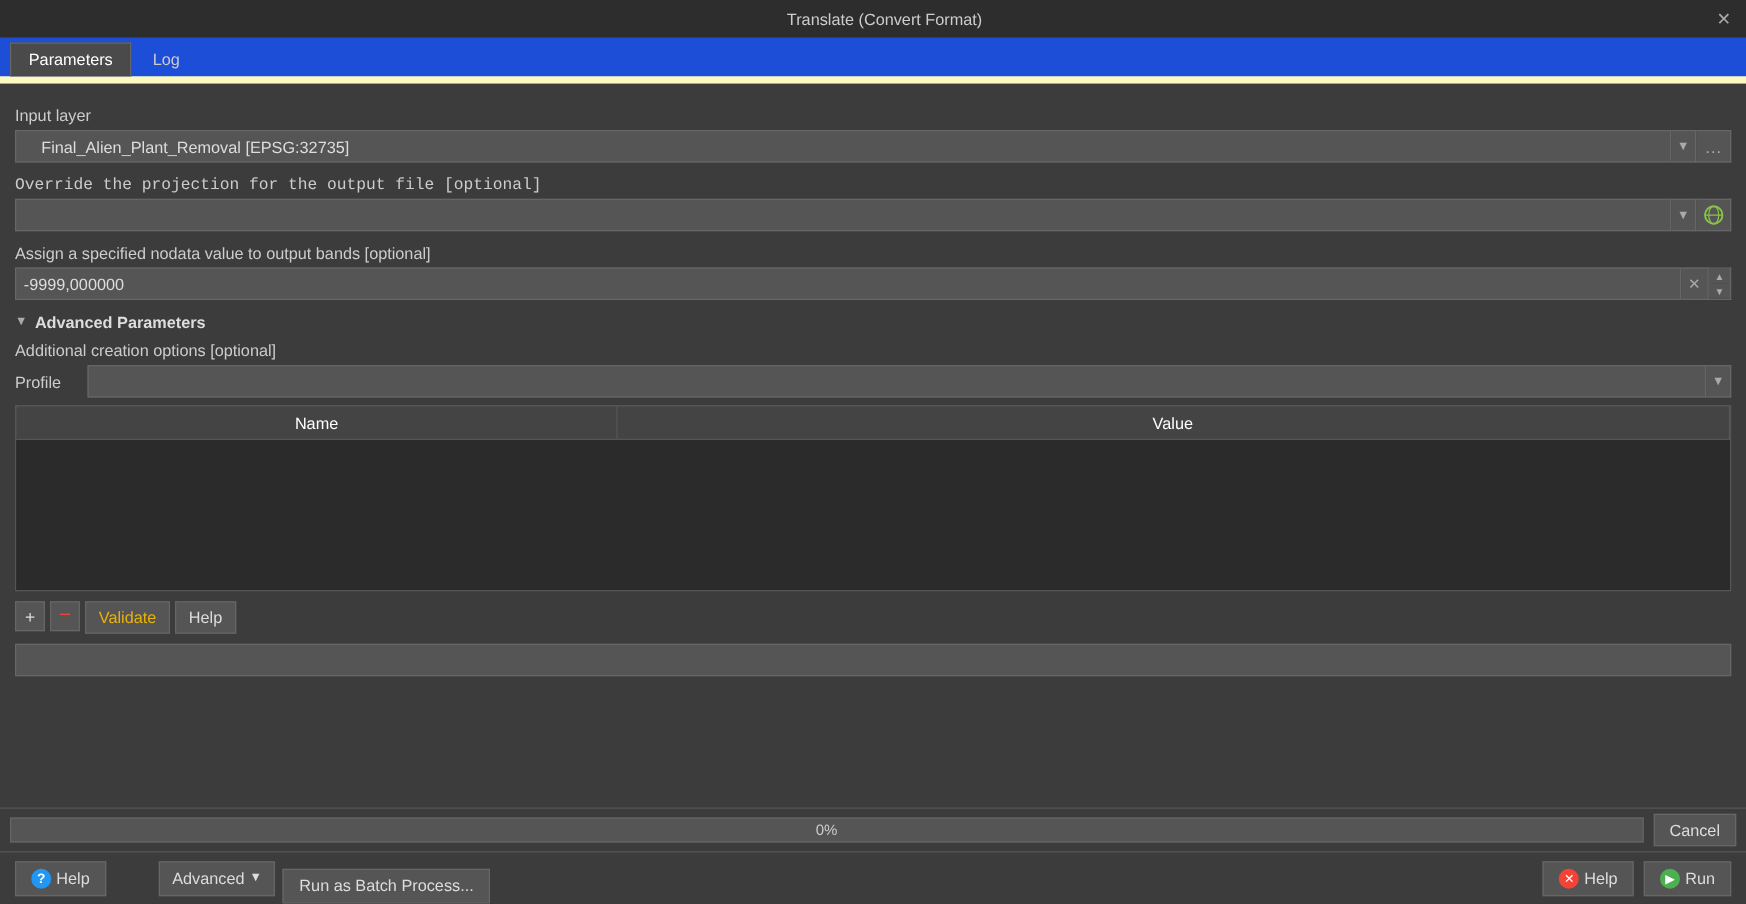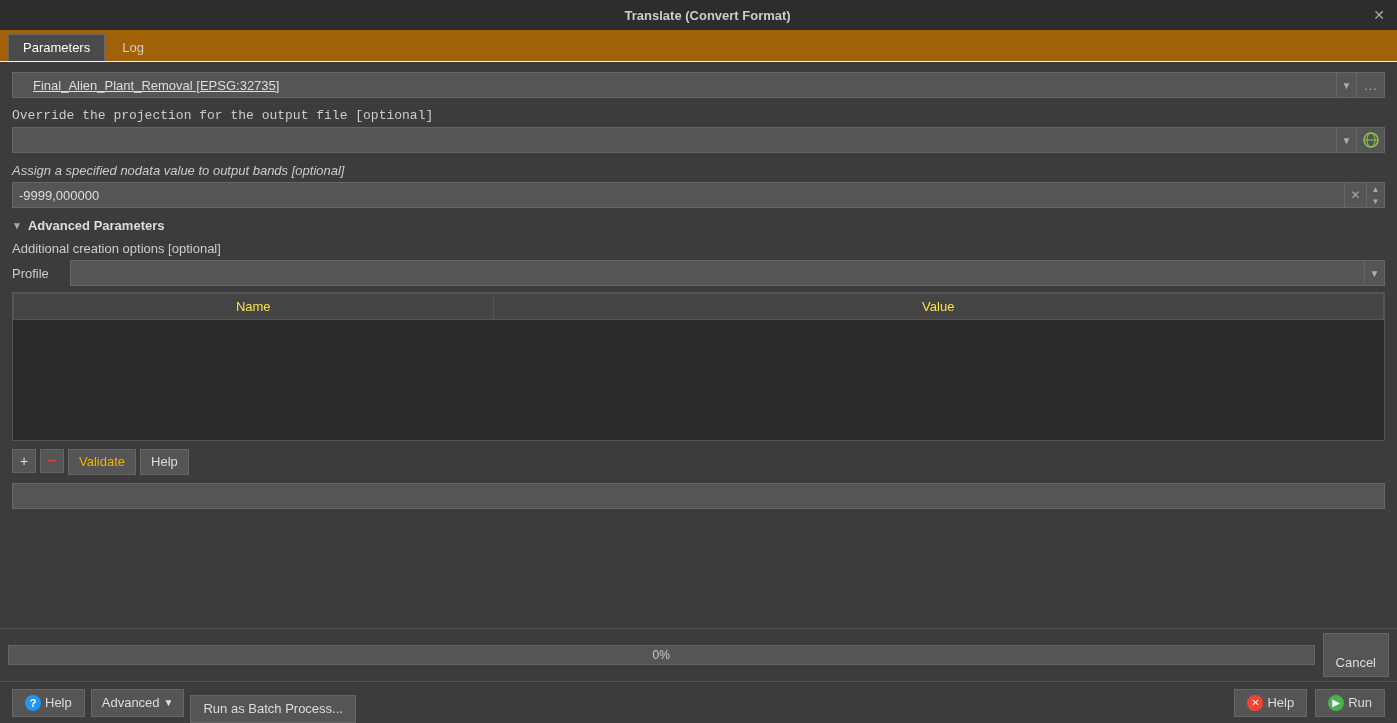--- a/index.html
+++ b/index.html
@@ -23,21 +23,20 @@
       align-items: center;
       justify-content: space-between;
       padding: 0 12px;
       height: 30px;
       flex-shrink: 0;
     }
     .title-bar-title {
       flex: 1;
       text-align: center;
       font-size: 13px;
-      font-weight: bold;
     }
     .title-bar-close {
       cursor: pointer;
       font-size: 14px;
       color: #aaa;
       background: none;
       border: none;
       line-height: 1;
     }
 
@@ -46,22 +45,22 @@
       flex: 1;
       background: #3c3c3c;
       display: flex;
       flex-direction: column;
       overflow: hidden;
     }
 
     
     .tabs-bar {
       display: flex;
-      background: #a16207;
-      border-bottom: 1px solid #fef9c3;
+      background: #1d4ed8;
+      border-bottom: 6px solid #fef9c3;
       padding: 4px 8px 0 8px;
       flex-shrink: 0;
     }
     .tab {
       padding: 5px 14px;
       cursor: pointer;
       border: 1px solid transparent;
       border-bottom: none;
       color: #ccc;
       font-size: 13px;
@@ -242,21 +241,21 @@
     }
 
     
     .options-table {
       width: 100%;
       border-collapse: collapse;
       background: #2b2b2b;
     }
     .options-table th {
       background: #444;
-      color: #fde047;
+      color: #ffffff;
       font-weight: normal;
       font-size: 13px;
       padding: 5px 8px;
       border: 1px solid #555;
       text-align: center;
     }
     .options-table td {
       border: 1px solid #444;
       padding: 4px 6px;
       color: #ccc;
@@ -332,21 +331,21 @@
     .progress-text {
       position: relative;
       font-size: 12px;
       color: #ccc;
       z-index: 1;
     }
     .cancel-btn {
       background: #555;
       border: 1px solid #666;
       color: #ddd;
-      padding: 21px 12px;
+      padding: 3px 12px;
       cursor: pointer;
       font-size: 13px;
       height: 26px;
     }
 
     
     .bottom-bar {
       flex-shrink: 0;
       background: #3c3c3c;
       border-top: 1px solid #555;
@@ -389,20 +388,21 @@
       display: flex;
       align-items: center;
       gap: 4px;
       background: #555;
       border: 1px solid #666;
       color: #ddd;
       padding: 4px 10px;
       cursor: pointer;
       font-size: 13px;
       height: 28px;
+      margin-left: 36px;
     }
     .batch-btn {
       background: #555;
       border: 1px solid #666;
       color: #ddd;
       padding: 4px 12px;
       cursor: pointer;
       font-size: 13px;
       height: 28px;
       margin-top: 12px;
@@ -481,22 +481,23 @@
       <span>Parameters</span>
     </div>
     <div class="tab">
       <span>Log</span>
     </div>
   </div>
 
   <div class="content-area">
 
     
+    <div class="field-label">Input layer</div>
     <div class="input-row">
-      <select class="combo-box" style="flex:1; padding-left:20px;text-decoration:underline;"><option>Final_Alien_Plant_Removal [EPSG:32735]</option></select>
+      <select class="combo-box" style="flex:1; padding-left:20px;"><option>Final_Alien_Plant_Removal [EPSG:32735]</option></select>
       <div class="combo-arrow">
         <span>▼</span>
       </div>
       <div class="btn-icon">
         <span>…</span>
       </div>
     </div>
 
     
     <div class="field-label" style="margin-top:10px;font-family:Liberation Mono, monospace;">Override the projection for the output file [optional]</div>
@@ -508,21 +509,21 @@
       <div class="btn-icon" style="font-size:16px;">
         <svg width="16" height="16" viewBox="0 0 16 16">
           <circle cx="8" cy="8" r="7" fill="none" stroke="#8bc34a" stroke-width="1.5"></circle>
           <ellipse cx="8" cy="8" rx="4" ry="7" fill="none" stroke="#8bc34a" stroke-width="1"></ellipse>
           <line x1="1" y1="8" x2="15" y2="8" stroke="#8bc34a" stroke-width="1"></line>
         </svg>
       </div>
     </div>
 
     
-    <div class="field-label" style="margin-top:10px;font-style:italic;">Assign a specified nodata value to output bands [optional]</div>
+    <div class="field-label" style="margin-top:10px;">Assign a specified nodata value to output bands [optional]</div>
     <div class="number-input-row">
       <input type="text" class="number-input" value="-9999,000000" style="">
       <div class="clear-btn">
         <span>✕</span>
       </div>
       <div class="number-btns">
         <button class="num-btn">▲</button>
         <button class="num-btn">▼</button>
       </div>
     </div>

